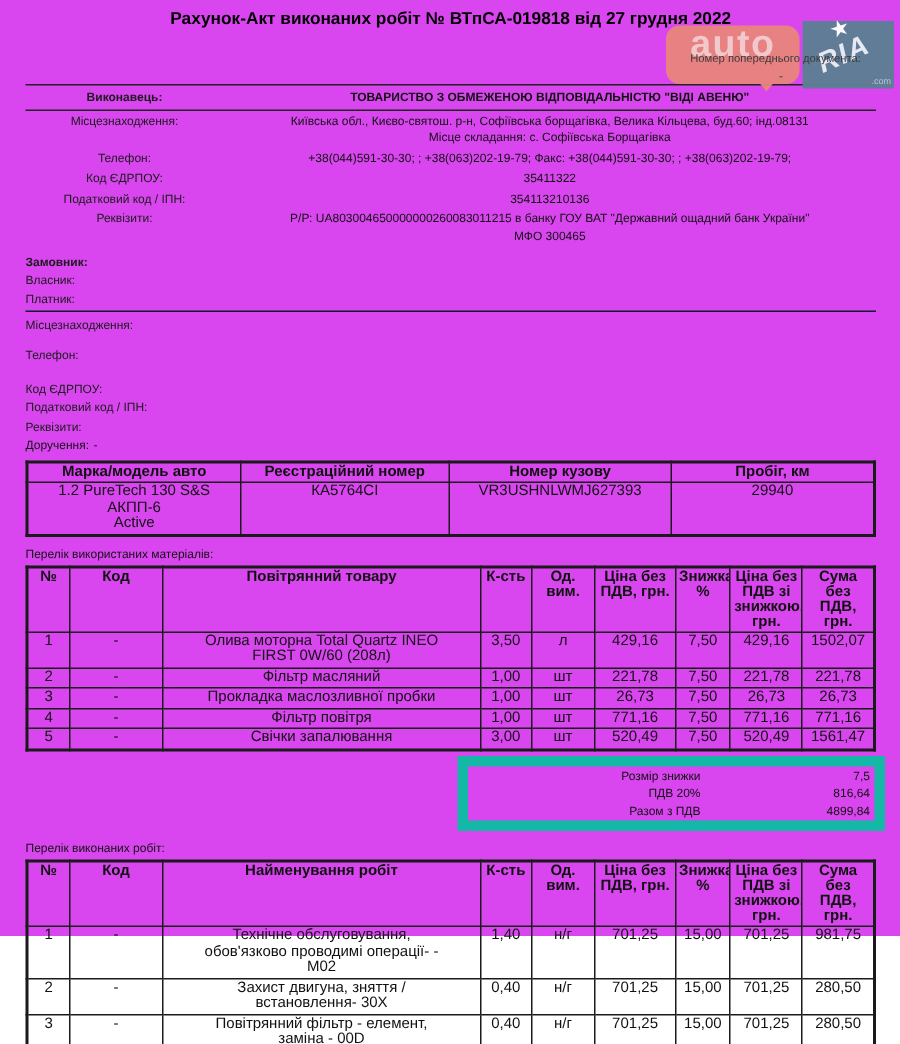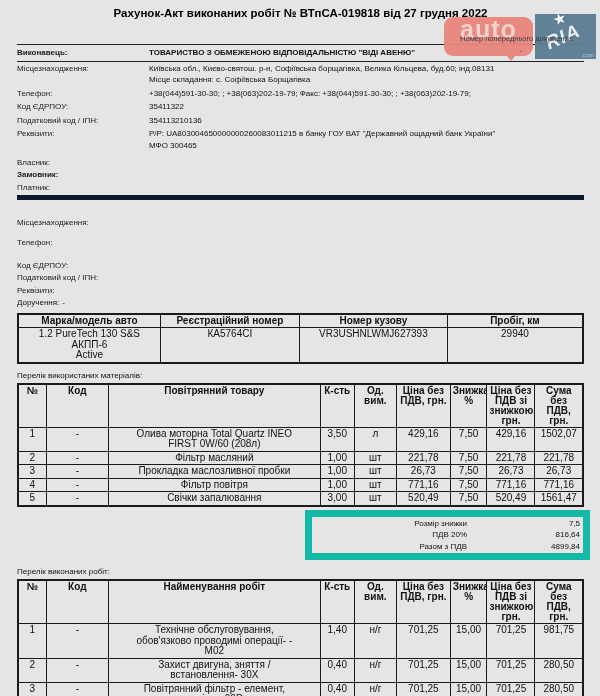--- a/index.html
+++ b/index.html
@@ -1,48 +1,48 @@
 <!DOCTYPE html>
 <html><head>
 <meta charset="utf-8">
 <style>
   * { margin:0; padding:0; box-sizing:border-box; }
   html,body { width:600px; height:696px; overflow:hidden; background:#ffffff; }
   body { font-family:"Liberation Sans","DejaVu Sans",sans-serif; color:#111; }
-  .page { position:relative; width:600px; height:696px; padding:6px 16px 0 17px; background:#e5e5e5; }
+  .page { position:relative; width:600px; height:624px; padding:6px 16px 0 17px; background:#d946ef; }
 
   .title { text-align:center; font-size:11.5px; font-weight:bold; line-height:15px; color:#000; }
 
   
   .prevdoc-label { position:absolute; top:34px; right:26px; font-size:7.5px; color:#3c3c3c; z-index:3; }
   .prevdoc-value { position:absolute; top:46px; right:78px; font-size:8px; color:#3c3c3c; z-index:3; }
   .wm { position:absolute; top:12px; right:4px; width:152px; height:50px; z-index:2; }
   .wm-auto { position:absolute; left:0; top:5px; width:89px; height:39px; background:#e9857d; border-radius:9px;
              display:flex; justify-content:center; opacity:.95; }
   .wm-auto span { color:#f3d0cb; font-weight:bold; font-size:25px; letter-spacing:1px; line-height:25px; }
   .wm-tail { position:absolute; left:62px; bottom:-5px; width:0; height:0;
              border-left:5px solid transparent; border-right:5px solid transparent; border-top:6px solid #e9857d; }
   .wm-ria { position:absolute; left:91px; top:2px; width:61px; height:45px; background:#5d7e95; opacity:.97; }
   .wm-star { position:absolute; left:18px; top:-4px; color:#fff; font-size:15px; transform:rotate(-18deg); }
   .wm-ria-text { position:absolute; left:10px; top:12px; color:#e8eef3; font-weight:bold; font-size:19px;
                  font-style:italic; transform:rotate(-24deg); letter-spacing:1px; }
   .wm-com { position:absolute; right:2px; bottom:1px; color:#bcc9d4; font-size:6px; }
 
   
   .sec { font-size:8px; line-height:11.5px; }
-  .contractor { margin-top:23px; }
+  .contractor { margin-top:35px;text-align:center; }
   .lvrow { display:grid; grid-template-columns:132px 1fr; }
   .lvrow .lbl { color:#1a1a1a; }
   .lvrow .val { white-space:pre-line; }
   .bold { font-weight:bold; }
   .head-row { border-top:1px solid #222; border-bottom:1px solid #222; padding:2px 0; }
   .lvrow.pad { padding:1px 0; }
   .customer { margin-top:4px; }
   .customer .lvrow { padding:0.5px 0; }
-  .underline { border-bottom:5px solid #0f172a; padding-bottom:2px !important; margin-bottom:16px; }
+  .underline { border-bottom:1px solid #0f172a; padding-bottom:2px !important; margin-bottom:2px; }
   .gap-sm { margin-bottom:8px; }
   .gap-md { margin-bottom:10px; }
   .inlineval { margin-left:3px; }
 
   
   table.doc-table { border-collapse:collapse; width:100%; table-layout:fixed; font-size:10px; }
   table.doc-table th, table.doc-table td { border:1px solid #1a1a1a; text-align:center; vertical-align:top;
        white-space:pre-line; padding:1px 2px; line-height:10.5px; overflow:hidden; }
   table.doc-table th { font-weight:bold; line-height:10px; }
   table.doc-table { border:2px solid #1a1a1a; }
@@ -102,25 +102,25 @@
     </div>
     <div class="lvrow pad">
       <div class="lbl">Реквізити:</div>
       <div class="val">Р/Р: UA803004650000000260083011215 в банку ГОУ ВАТ "Державний ощадний банк України"
 МФО 300465</div>
     </div>
   </div>
 
   <div class="sec customer">
     <div class="lvrow">
+      <div class="lbl bold">Замовник:</div>
+      <div class="val"></div>
+    </div>
+    <div class="lvrow">
       <div class="lbl">Власник:</div>
-      <div class="val"></div>
-    </div>
-    <div class="lvrow">
-      <div class="lbl bold">Замовник:</div>
       <div class="val"></div>
     </div>
     <div class="lvrow underline">
       <div class="lbl">Платник:</div>
       <div class="val"></div>
     </div>
     <div class="lvrow gap-sm">
       <div class="lbl">Місцезнаходження:</div>
       <div class="val"></div>
     </div>

